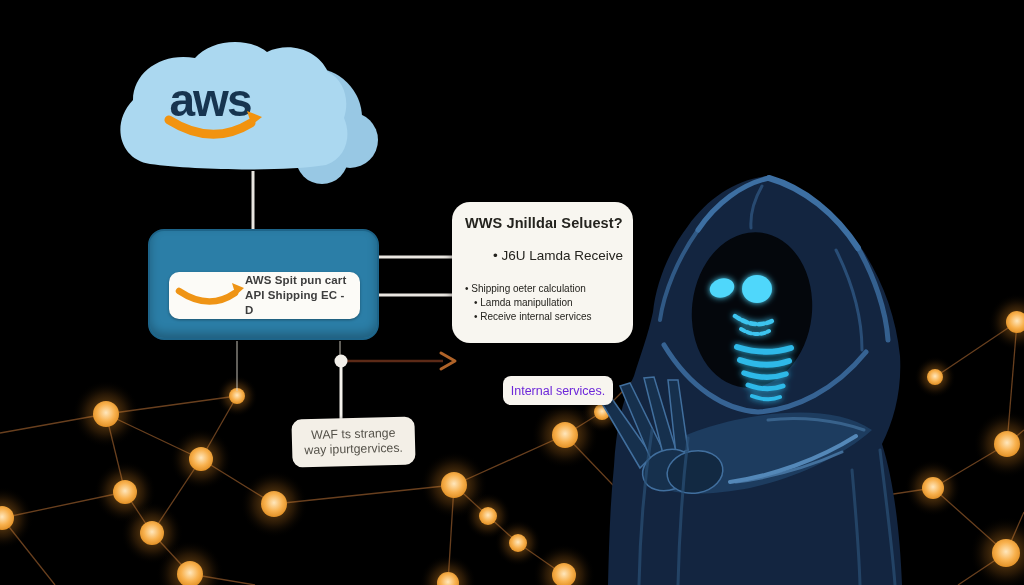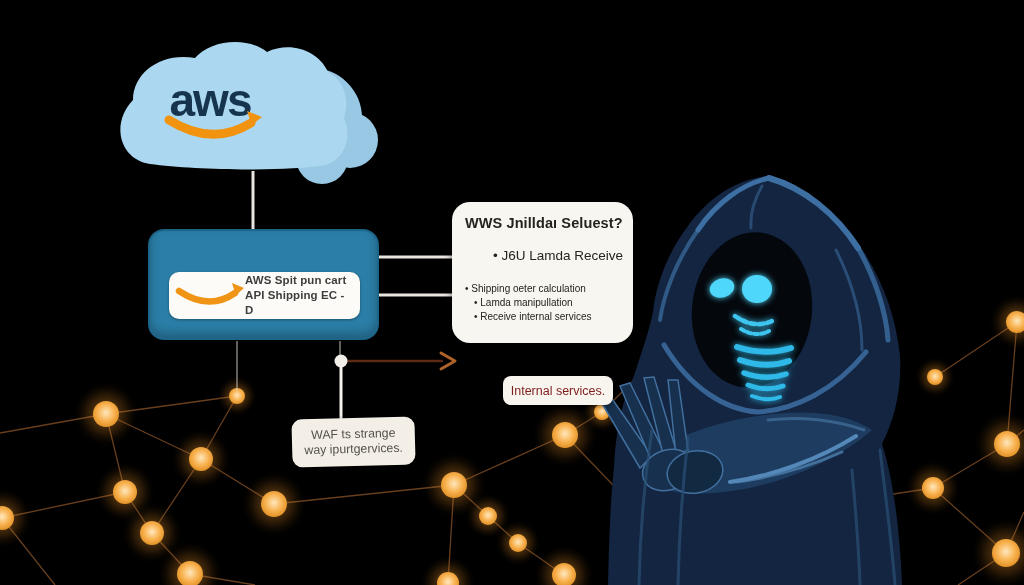--- a/index.html
+++ b/index.html
@@ -22,21 +22,21 @@
     border-radius:18px;padding:13px 10px 8px 13px;color:#24231e;box-shadow:0 2px 8px rgba(0,0,0,.5);}
   .request-title{font-size:14.5px;font-weight:700;letter-spacing:.1px;}
   .bullet-large{margin-top:17px;font-size:13.5px;text-align:right;}
   .bullet-small-list{list-style:none;margin:20px 0 0 0;padding:0;font-size:10px;}
   .bullet-small-list li{margin-top:3px;}
   .bullet-small-list li:nth-child(2),.bullet-small-list li:nth-child(3){margin-left:9px;}
   .dot::before{content:"• ";}
 
   
   .internal-pill{left:503px;top:376px;width:110px;height:29px;background:#f8f5ef;border-radius:8px;
-    display:flex;align-items:center;justify-content:center;font-size:12.5px;color:#7f1d1d;
+    display:flex;align-items:center;justify-content:center;font-size:12.5px;color:#6d28d9;
     box-shadow:0 1px 4px rgba(0,0,0,.5);}
   .waf-box{left:292px;top:418px;width:123px;height:48px;background:#f3efe7;border-radius:10px;
     display:flex;flex-direction:column;align-items:center;justify-content:center;font-size:12.3px;
     color:#55524a;line-height:1.25;transform:rotate(-1.5deg);box-shadow:0 1px 4px rgba(0,0,0,.5);}
 
   #net-edges line{stroke:#7b4b24;stroke-width:1.3;opacity:.85;}
   .conn-white{stroke:#e9e6e0;stroke-width:3;fill:none;}
   .conn-dim{stroke:rgba(215,210,200,.45);stroke-width:2;fill:none;}
 </style>
 </head>

